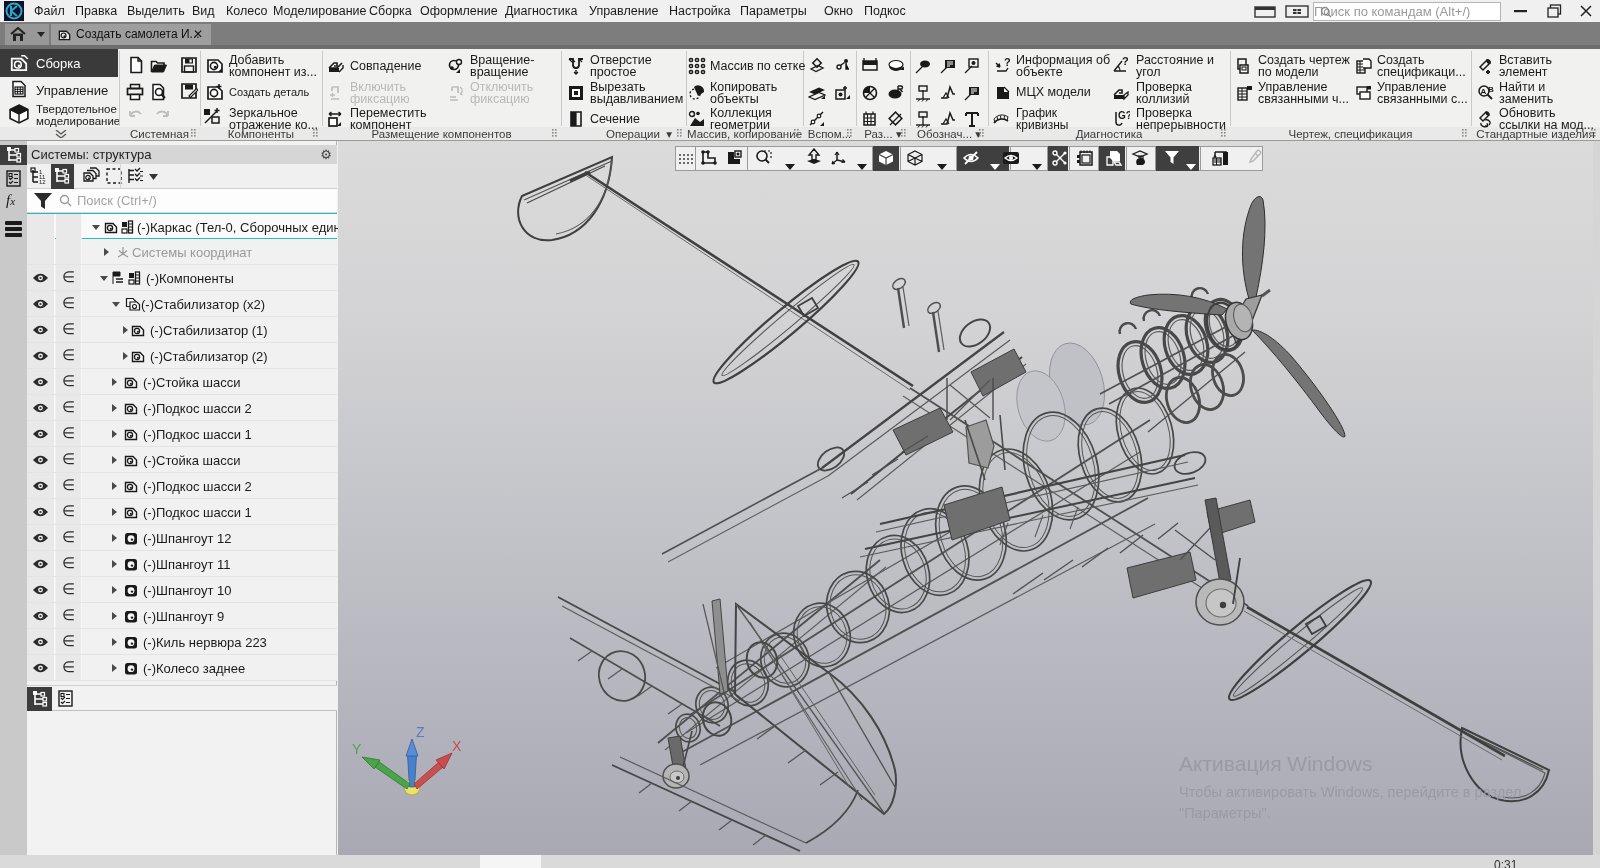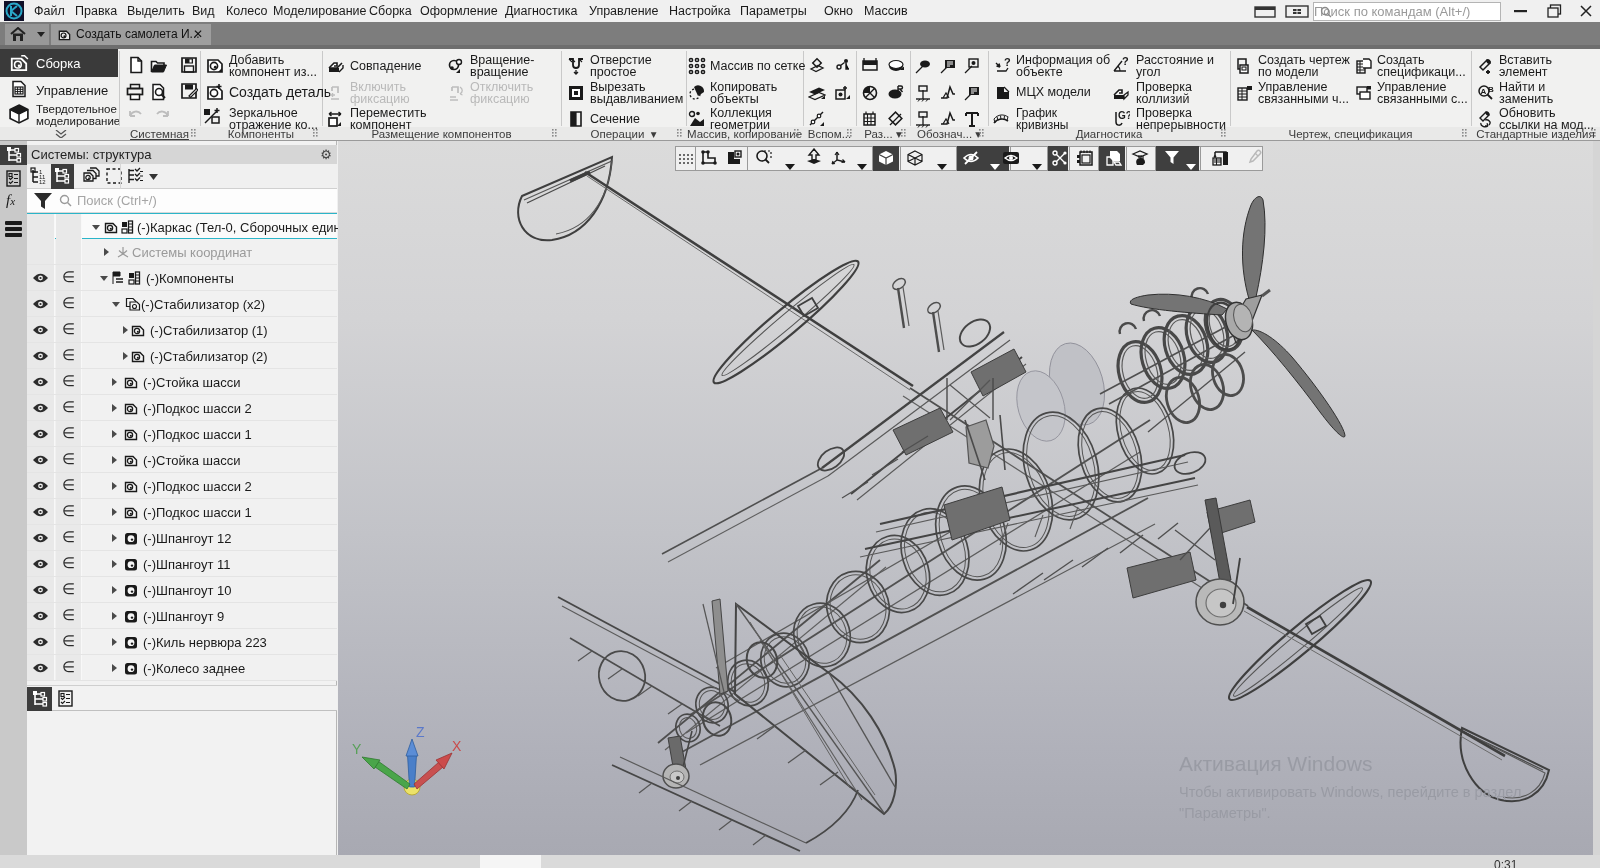--- a/index.html
+++ b/index.html
@@ -70,21 +70,21 @@
   <span class="menu" style="left:192px">Вид</span>
   <span class="menu" style="left:226px">Колесо</span>
   <span class="menu" style="left:273px">Моделирование</span>
   <span class="menu" style="left:369px">Сборка</span>
   <span class="menu" style="left:420px">Оформление</span>
   <span class="menu" style="left:505px">Диагностика</span>
   <span class="menu" style="left:589px">Управление</span>
   <span class="menu" style="left:669px">Настройка</span>
   <span class="menu" style="left:740px">Параметры</span>
   <span class="menu" style="left:824px">Окно</span>
-  <span class="menu" style="left:864px">Массив</span>
+  <span class="menu" style="left:864px">Подкос</span>
   <span id="srch"><svg style="position:absolute;left:6px;top:3px;" width="12" height="12" viewBox="0 0 12 12">
           <circle cx="5" cy="5" r="3.5" fill="none" stroke="#8a8a8a" stroke-width="1.3"></circle>
           <path d="M7.5 7.5 L11 11" stroke="#8a8a8a" stroke-width="1.3"></path>
         </svg><span style="">Поиск по командам (Alt+/)</span></span>
   <svg class="abs" style="left:1254px;top:6px;" width="22" height="12" viewBox="0 0 22 12">
         <rect x="1" y="1" width="20" height="10" fill="none" stroke="#333" stroke-width="1.4"></rect>
         <rect x="1" y="1" width="20" height="3" fill="#333"></rect>
       </svg>
   <svg class="abs" style="left:1285px;top:5px;" width="24" height="13" viewBox="0 0 24 13">
         <rect x="1" y="1" width="22" height="11" fill="none" stroke="#333" stroke-width="1.4"></rect>
@@ -162,24 +162,24 @@
   <div class="sep" style="left:322px"></div>
   <div class="sep" style="left:561px"></div>
   <div class="sep" style="left:686px"></div>
   <div class="sep" style="left:803px"></div>
   <div class="sep" style="left:856px"></div>
   <div class="sep" style="left:910px"></div>
   <div class="sep" style="left:988px"></div>
   <div class="sep" style="left:1230px"></div>
   <div class="sep" style="left:1471px"></div>
 
-  <div class="rlabel" style="left:119px; width:81px;text-decoration:underline;">Системная</div>
+  <div class="rlabel" style="left:119px; width:81px;">Системная</div>
   <div class="rlabel" style="left:200px; width:122px;">Компоненты</div>
   <div class="rlabel" style="left:322px; width:239px;">Размещение компонентов</div>
-  <div class="rlabel" style="left:561px; width:125px;">Операции&nbsp;&nbsp;▾</div>
+  <div class="rlabel" style="left:547px; width:125px;text-align:right;">Операции&nbsp;&nbsp;▾</div>
   <div class="rlabel" style="left:686px; width:117px;">Массив, копирование</div>
   <div class="rlabel" style="left:803px; width:53px;">Вспом...</div>
   <div class="rlabel" style="left:856px; width:54px;">Раз... ▾</div>
   <div class="rlabel" style="left:910px; width:78px;">Обознач... ▾</div>
   <div class="rlabel" style="left:988px; width:242px;">Диагностика</div>
   <div class="rlabel" style="left:1230px; width:241px;">Чертеж, спецификация</div>
   <div class="rlabel" style="left:1471px; width:129px;">Стандартные изделия</div>
 <svg class="abs" style="left:191px;top:80px;" width="6" height="9" viewBox="0 0 6 9">
         <rect x="0" y="0" width="1.6" height="1.6" fill="#8a8a8a"></rect>
         <rect x="0" y="3" width="1.6" height="1.6" fill="#8a8a8a"></rect>
@@ -308,21 +308,21 @@
           <circle cx="8" cy="10" r="3.6" fill="none" stroke="#1a1a1a" stroke-width="1.6"></circle>
           <circle cx="9.3" cy="11.2" r="1.4" fill="#1a1a1a"></circle>
           <path d="M12 16 L16 12 L16 16 Z" fill="#1a1a1a"></path>
         </svg></div>
 <div class="abs" style="left:229px;top:5px;font-size:12.5px;line-height:12px;color:#1a1a1a;white-space:nowrap;">Добавить<br>компонент из...</div>
 <div class="abs" style="left:206px;top:34px;"><svg width="18" height="18" viewBox="0 0 18 18">
           <path d="M2 4 L12 4 L16 8 L16 16 L2 16 Z" fill="#fff" stroke="#1a1a1a" stroke-width="1.7"></path>
           <circle cx="8" cy="10" r="3.6" fill="none" stroke="#1a1a1a" stroke-width="1.6"></circle>
           <path d="M13 1 L13 6 M10.5 3.5 L15.5 3.5" stroke="#1a1a1a" stroke-width="1.6"></path>
         </svg></div>
-<div class="abs" style="left:229px;top:37px;font-size:14px;line-height:12px;color:#1a1a1a;white-space:nowrap;">Создать деталь</div>
+<div class="abs" style="left:229px;top:37px;font-size:11px;line-height:12px;color:#1a1a1a;white-space:nowrap;">Создать деталь</div>
 <div class="abs" style="left:203px;top:58px;"><svg width="18" height="18" viewBox="0 0 18 18">
           <rect x="1" y="2" width="6" height="6" fill="#1a1a1a"></rect>
           <path d="M14 1 L14 6 M11.5 3.5 L16.5 3.5" stroke="#1a1a1a" stroke-width="1.5"></path>
           <path d="M2 16 L14 4" stroke="#1a1a1a" stroke-width="1.4"></path>
           <rect x="9" y="10" width="7" height="6" fill="none" stroke="#1a1a1a" stroke-width="1.5"></rect>
         </svg></div>
 <div class="abs" style="left:229px;top:58px;font-size:12.5px;line-height:12px;color:#1a1a1a;white-space:nowrap;">Зеркальное<br>отражение ко...</div>
 <div class="abs" style="left:327px;top:8px;"><svg width="18" height="18" viewBox="0 0 18 18">
           <path d="M2 11 L7 6 L10 6 L10 9 L7 9" fill="#fff" stroke="#1a1a1a" stroke-width="1.6"></path>
           <path d="M2 11 L10 11 L15 6" fill="none" stroke="#1a1a1a" stroke-width="1.6"></path>

